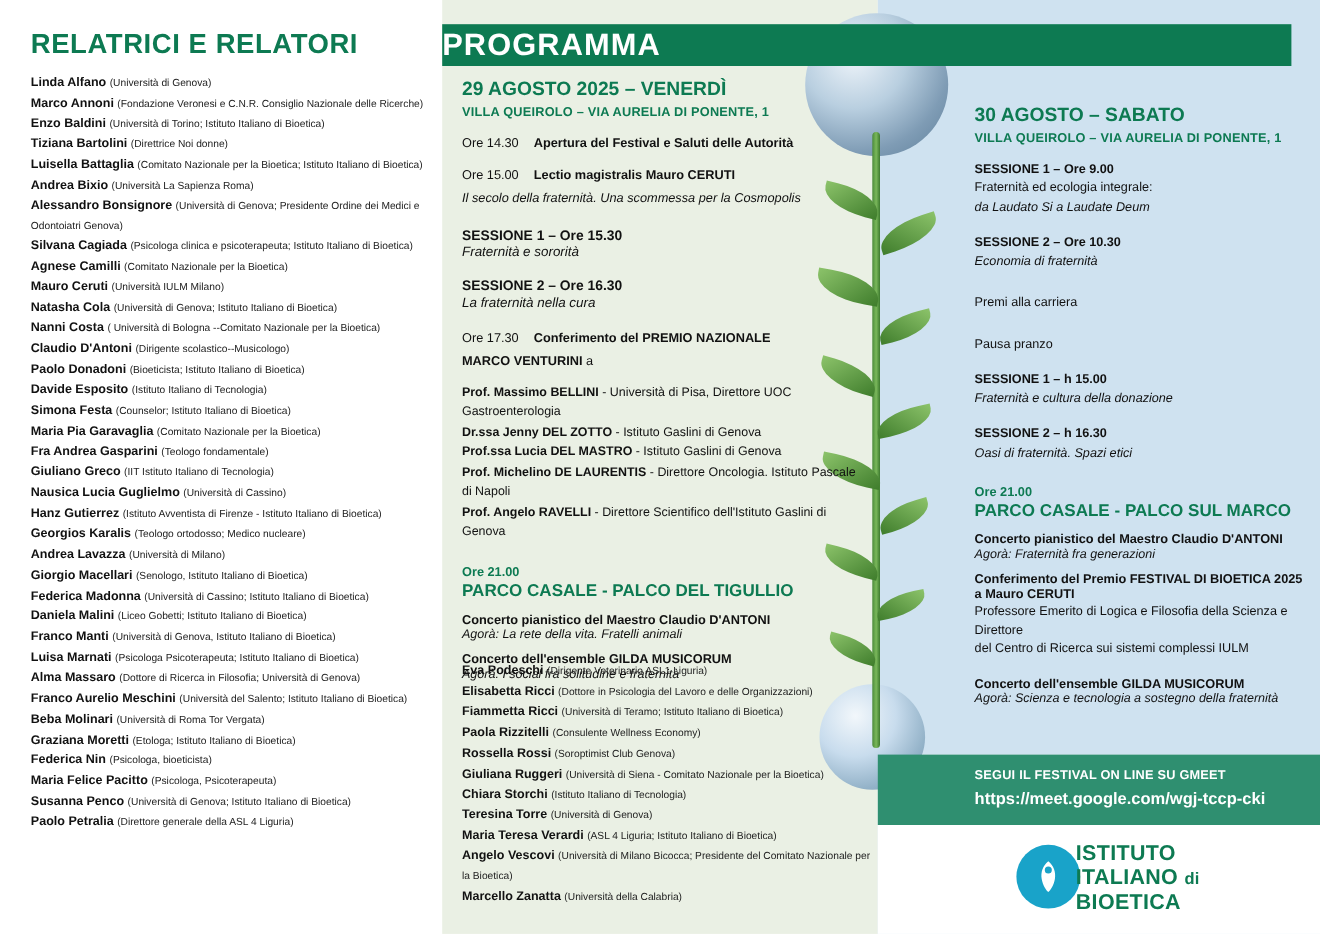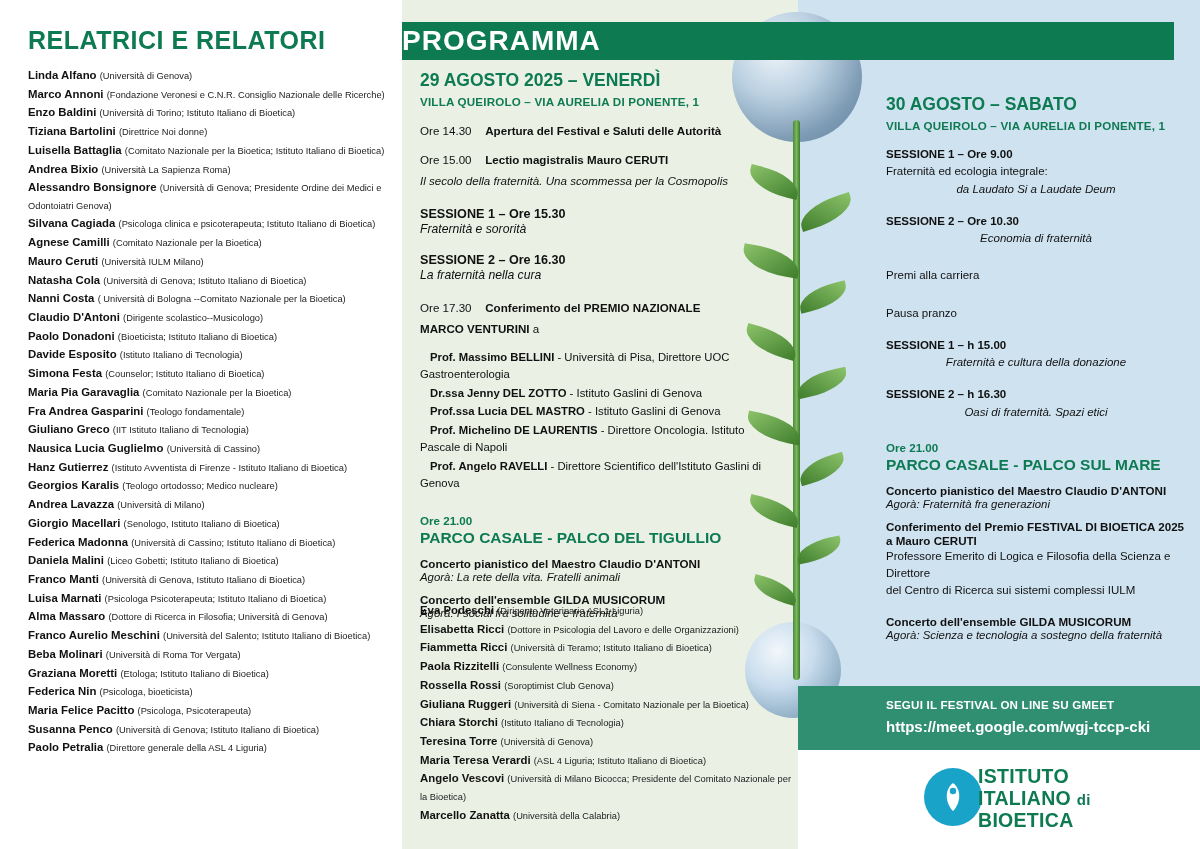--- a/index.html
+++ b/index.html
@@ -46,35 +46,35 @@
   .row{font-size:11.6px;line-height:1.5;margin:0 0 3px 0;}
   .row.b{font-weight:bold;}
   .row.i{font-style:italic;}
   .sp8{height:9px;}
   .sp14{height:15px;}
   .sp20{height:20px;}
   .hour{display:inline-block;min-width:62px;}
   .sect-t{font-size:12.6px;font-weight:bold;margin-bottom:1px;}
   .sect-s{font-size:12.2px;font-style:italic;margin-bottom:2px;}
   .name-line{font-size:11.3px;line-height:1.55;margin-bottom:1px;}
-  .name-line b{font-weight:bold;margin-left:10px;}
+  .name-line b{font-weight:bold;}
   .parco{color:#0d7a52;font-weight:bold;font-size:15.5px;margin:2px 0 10px 0;}
   .ore21{color:#0d7a52;font-weight:bold;font-size:11.6px;margin-bottom:2px;}
   .concert{font-size:11.6px;font-weight:bold;margin-bottom:1px;}
   .agora{font-size:11.4px;font-style:italic;margin-bottom:10px;}
 
   
   .mid-list{position:absolute;left:420px;top:602px;width:380px;}
 
   
   .right-col{position:absolute;left:886px;top:70px;width:300px;}
   .right-col .day-title{font-size:17.5px;margin-top:24px;}
   .r-row{font-size:11.5px;line-height:1.5;}
   .r-b{font-weight:bold;}
-  .r-i{font-style:italic;text-align:center;}
+  .r-i{font-style:italic;}
 
   
   .gmeet{
     position:absolute;left:798px;top:686px;width:436px;height:64px;
     background:#2f8f70;color:#ffffff;
   }
   .gmeet .g1{position:absolute;left:88px;top:12px;font-size:11.6px;font-weight:bold;letter-spacing:.2px;}
   .gmeet .g2{position:absolute;left:88px;top:32px;font-size:15px;font-weight:bold;}
 
   
@@ -258,21 +258,21 @@
     <div class="sp14"></div>
     <div class="r-row r-b">SESSIONE 1 –  h 15.00</div>
     <div class="r-row r-i">Fraternità e cultura della donazione</div>
 
     <div class="sp14"></div>
     <div class="r-row r-b">SESSIONE 2 –  h 16.30</div>
     <div class="r-row r-i">Oasi di fraternità. Spazi etici</div>
 
     <div class="sp20"></div>
     <div class="ore21">Ore 21.00</div>
-    <div class="parco">PARCO CASALE - PALCO SUL MARE</div>
+    <div class="parco">PARCO CASALE - PALCO SUL MARCO</div>
 
     <div class="concert">Concerto pianistico del Maestro Claudio D'ANTONI</div>
     <div class="agora">Agorà: Fraternità fra generazioni</div>
 
     <div class="concert">Conferimento del Premio FESTIVAL DI BIOETICA 2025</div>
     <div class="concert">a Mauro CERUTI</div>
     <div class="r-row">Professore Emerito di Logica e Filosofia della Scienza e Direttore</div>
     <div class="r-row">del Centro di Ricerca sui sistemi complessi IULM</div>
 
     <div class="sp14"></div>

